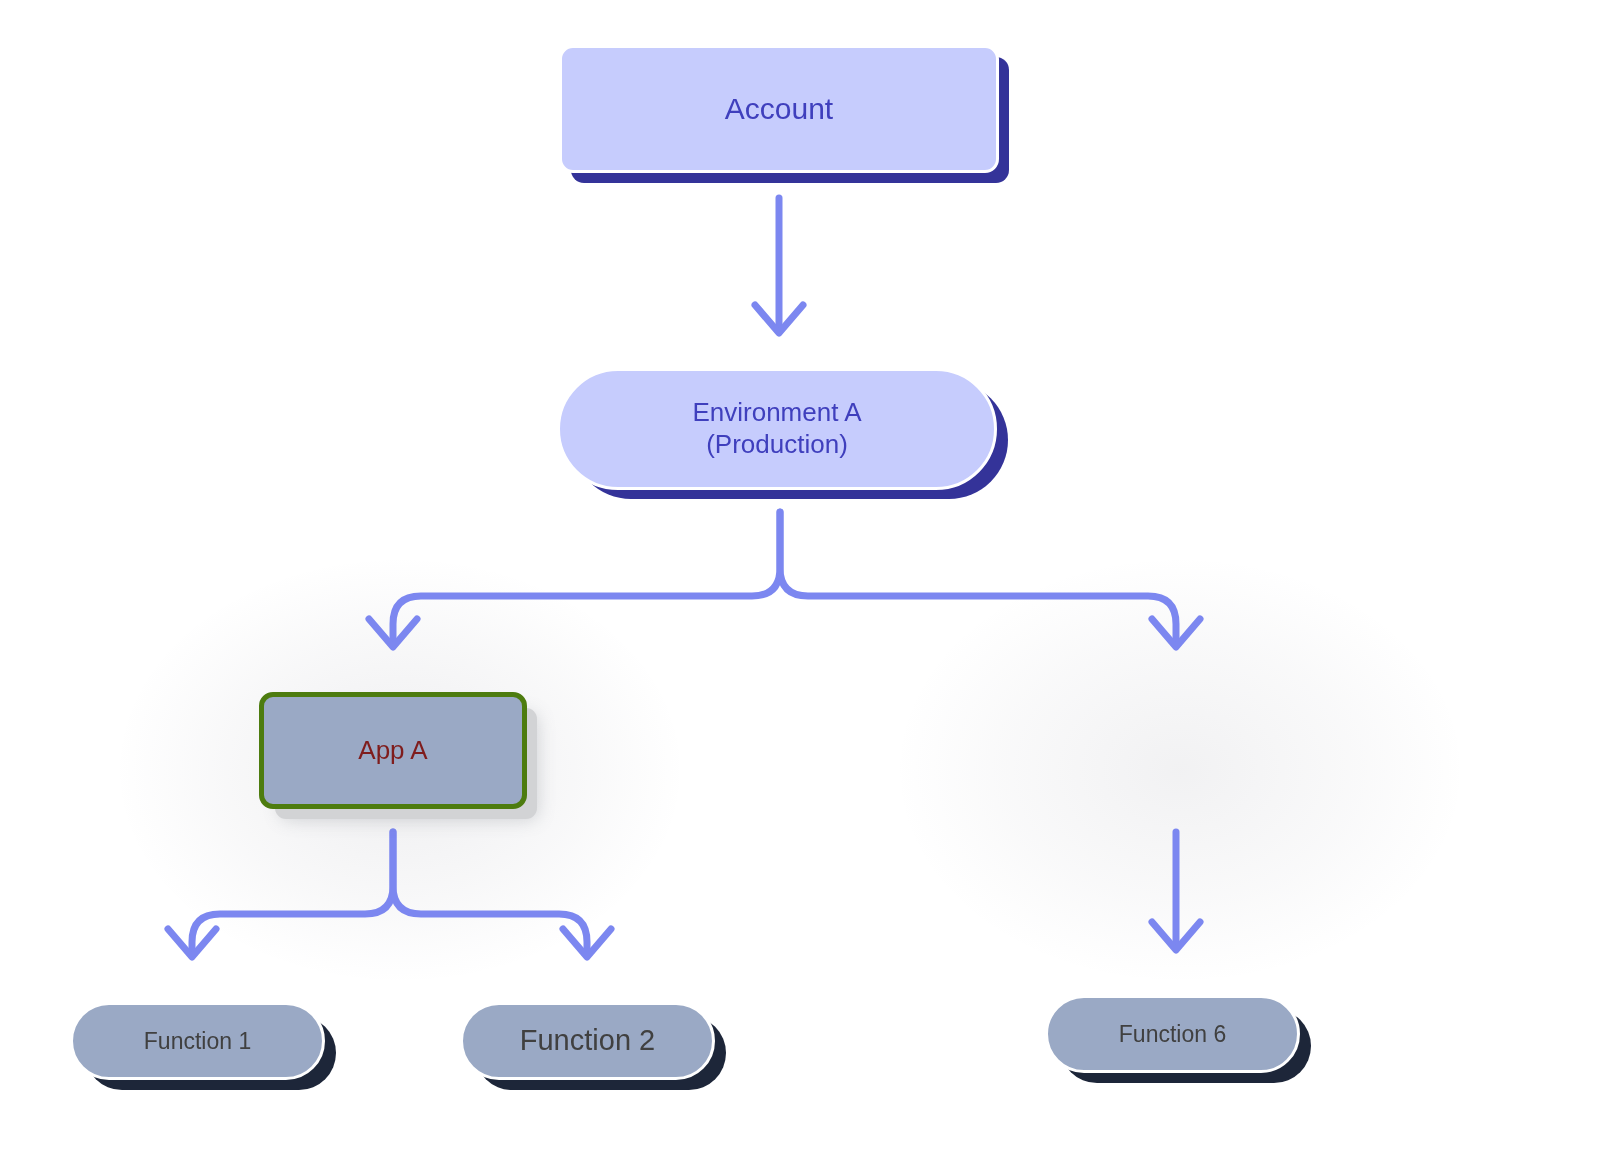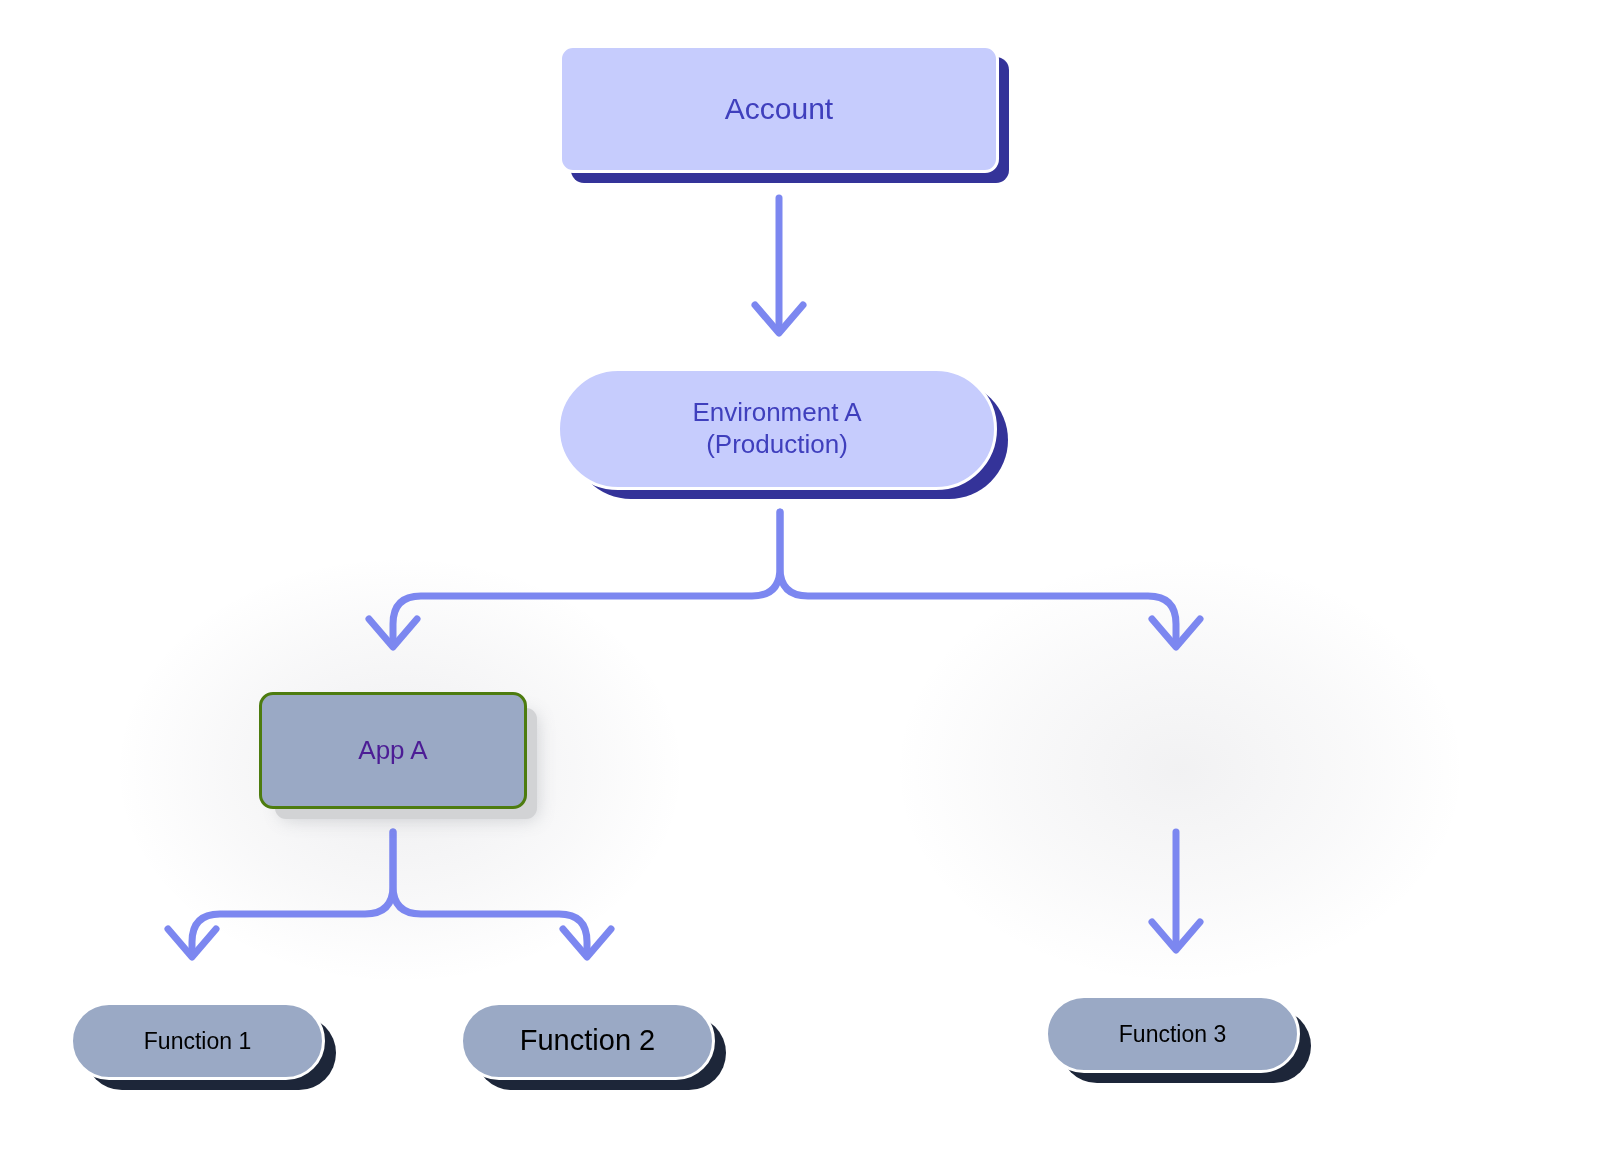--- a/index.html
+++ b/index.html
@@ -81,30 +81,30 @@
     box-shadow: 11px 11px 0 -1px #343399;
   }
   .node-indigo.pill {
     border-radius: 999px;
     box-shadow: 13px 11px 0 -2px #343399;
   }
 
   
   .node-slate-rect {
     background: #9aa9c5;
-    color: #4c1d95;
-    border: 3px solid #4d7c0f;
+    color: #7f1d1d;
+    border: 5px solid #4d7c0f;
     border-radius: 14px;
     box-shadow: 13px 13px 0 -3px #d2d3d5, 16px 16px 18px -6px rgba(110,115,125,0.30);
   }
 
   
   .node-slate-pill {
     background: #9aa9c5;
-    color: #000000;
+    color: #404040;
     border: 3px solid #ffffff;
     border-radius: 999px;
     box-shadow: 13px 12px 0 -2px #1d2639;
   }
 
   
   #node-account {
     left: 559px;  top: 45px;
     width: 440px; height: 128px;
     font-size: 30px;
@@ -190,15 +190,15 @@
   <div id="node-environment-a" class="node node-indigo pill">Environment A
 (Production)</div>
 
   <div id="node-app-a" class="node node-slate-rect">App A</div>
 
 
   <div id="node-function-1" class="node node-slate-pill">Function 1</div>
 
   <div id="node-function-2" class="node node-slate-pill">Function 2</div>
 
-  <div id="node-function-3" class="node node-slate-pill">Function 3</div>
+  <div id="node-function-3" class="node node-slate-pill">Function 6</div>
 
 </div>
 
 </body></html>

